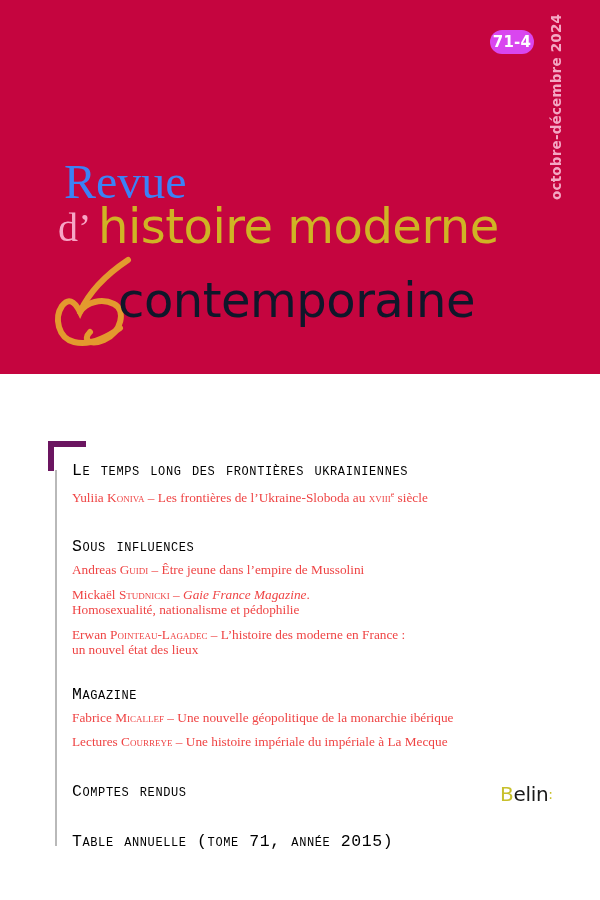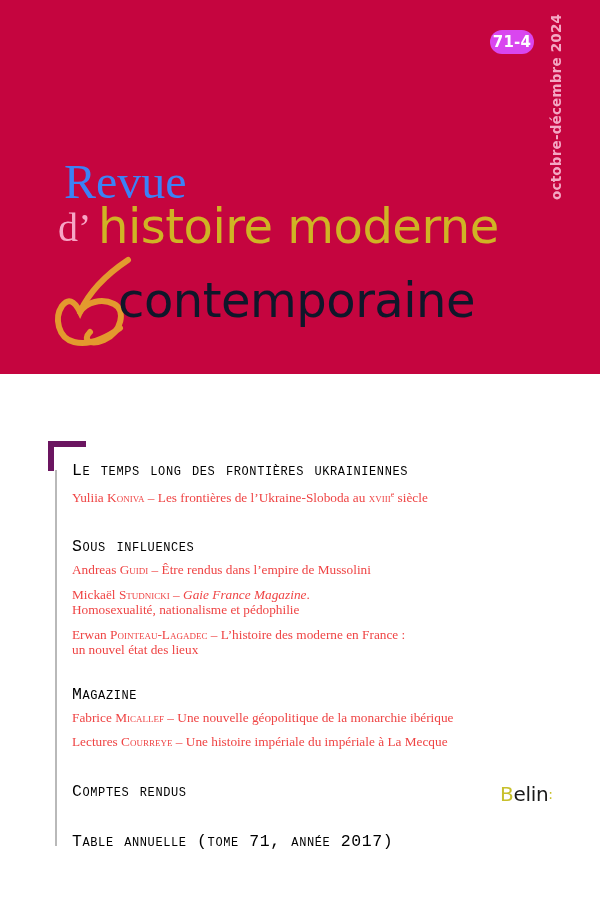--- a/index.html
+++ b/index.html
@@ -106,21 +106,21 @@
 
 <div class="section-heading" style="top:461px">Le temps long des frontières ukrainiennes</div>
 <div class="entry" style="top:487px">
   <span>Yuliia</span>
   <span class="author">Koniva</span><span> – </span><span>Les frontières de l’Ukraine-Sloboda au </span><span class="author">xviii</span><sup>e</sup><span> siècle</span>
 </div>
 
 <div class="section-heading" style="top:537px">Sous influences</div>
 <div class="entry" style="top:562px">
   <span>Andreas</span>
-  <span class="author">Guidi</span><span> – </span><span>Être rendus dans l’empire de Mussolini</span>
+  <span class="author">Guidi</span><span> – </span><span>Être jeune dans l’empire de Mussolini</span>
 </div>
 <div class="entry" style="top:587px">
   <span>Mickaël</span>
   <span class="author">Studnicki</span><span> – </span><span class="it">Gaie France Magazine</span><span>.</span>
 </div>
 <div class="entry" style="top:602px">Homosexualité, nationalisme et pédophilie</div>
 <div class="entry" style="top:627px">
   <span>Erwan</span>
   <span class="author">Pointeau-Lagadec</span><span> – </span><span>L’histoire des moderne en France :</span>
 </div>
@@ -131,17 +131,17 @@
   <span>Fabrice</span>
   <span class="author">Micallef</span><span> – </span><span>Une nouvelle géopolitique de la monarchie ibérique</span>
 </div>
 <div class="entry" style="top:734px">
   <span>Lectures</span>
   <span class="author">Courreye</span><span> – </span><span>Une histoire impériale du impériale à La Mecque</span>
 </div>
 
 <div class="section-heading" style="top:782px">Comptes rendus</div>
 
-<div class="section-heading" style="top:832px">Table annuelle (tome 71, année 2017)</div>
+<div class="section-heading" style="top:832px">Table annuelle (tome 71, année 2015)</div>
 
 <div class="belin">
   <span class="b">B</span><span>elin</span><span class="colon">:</span>
 </div>
 
 </body></html>

